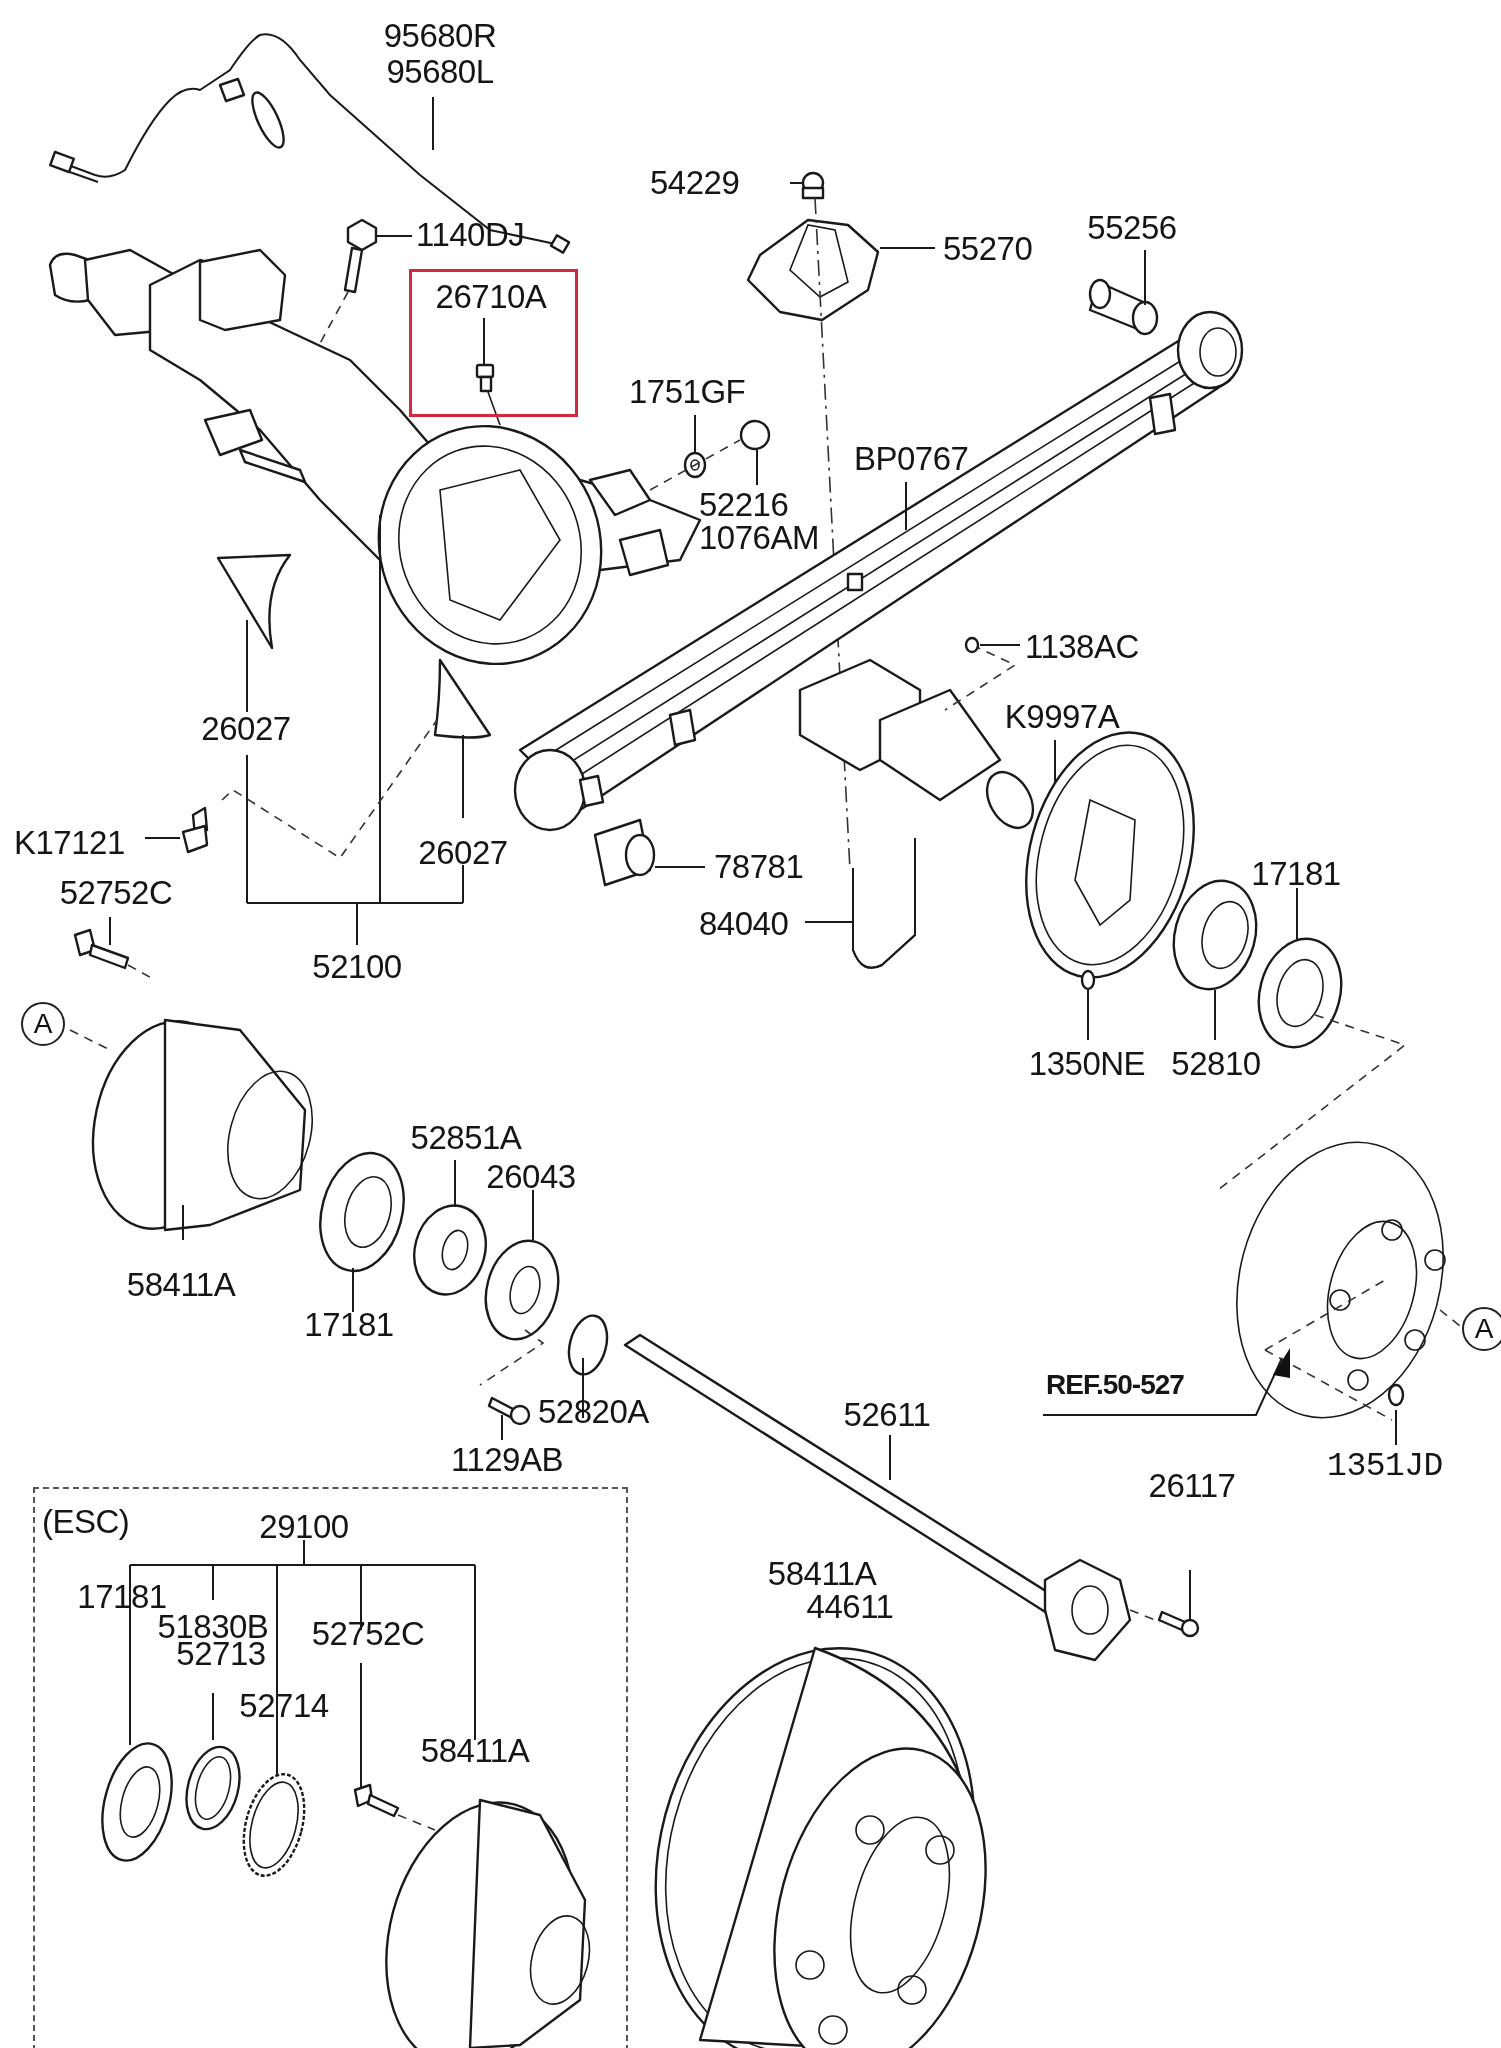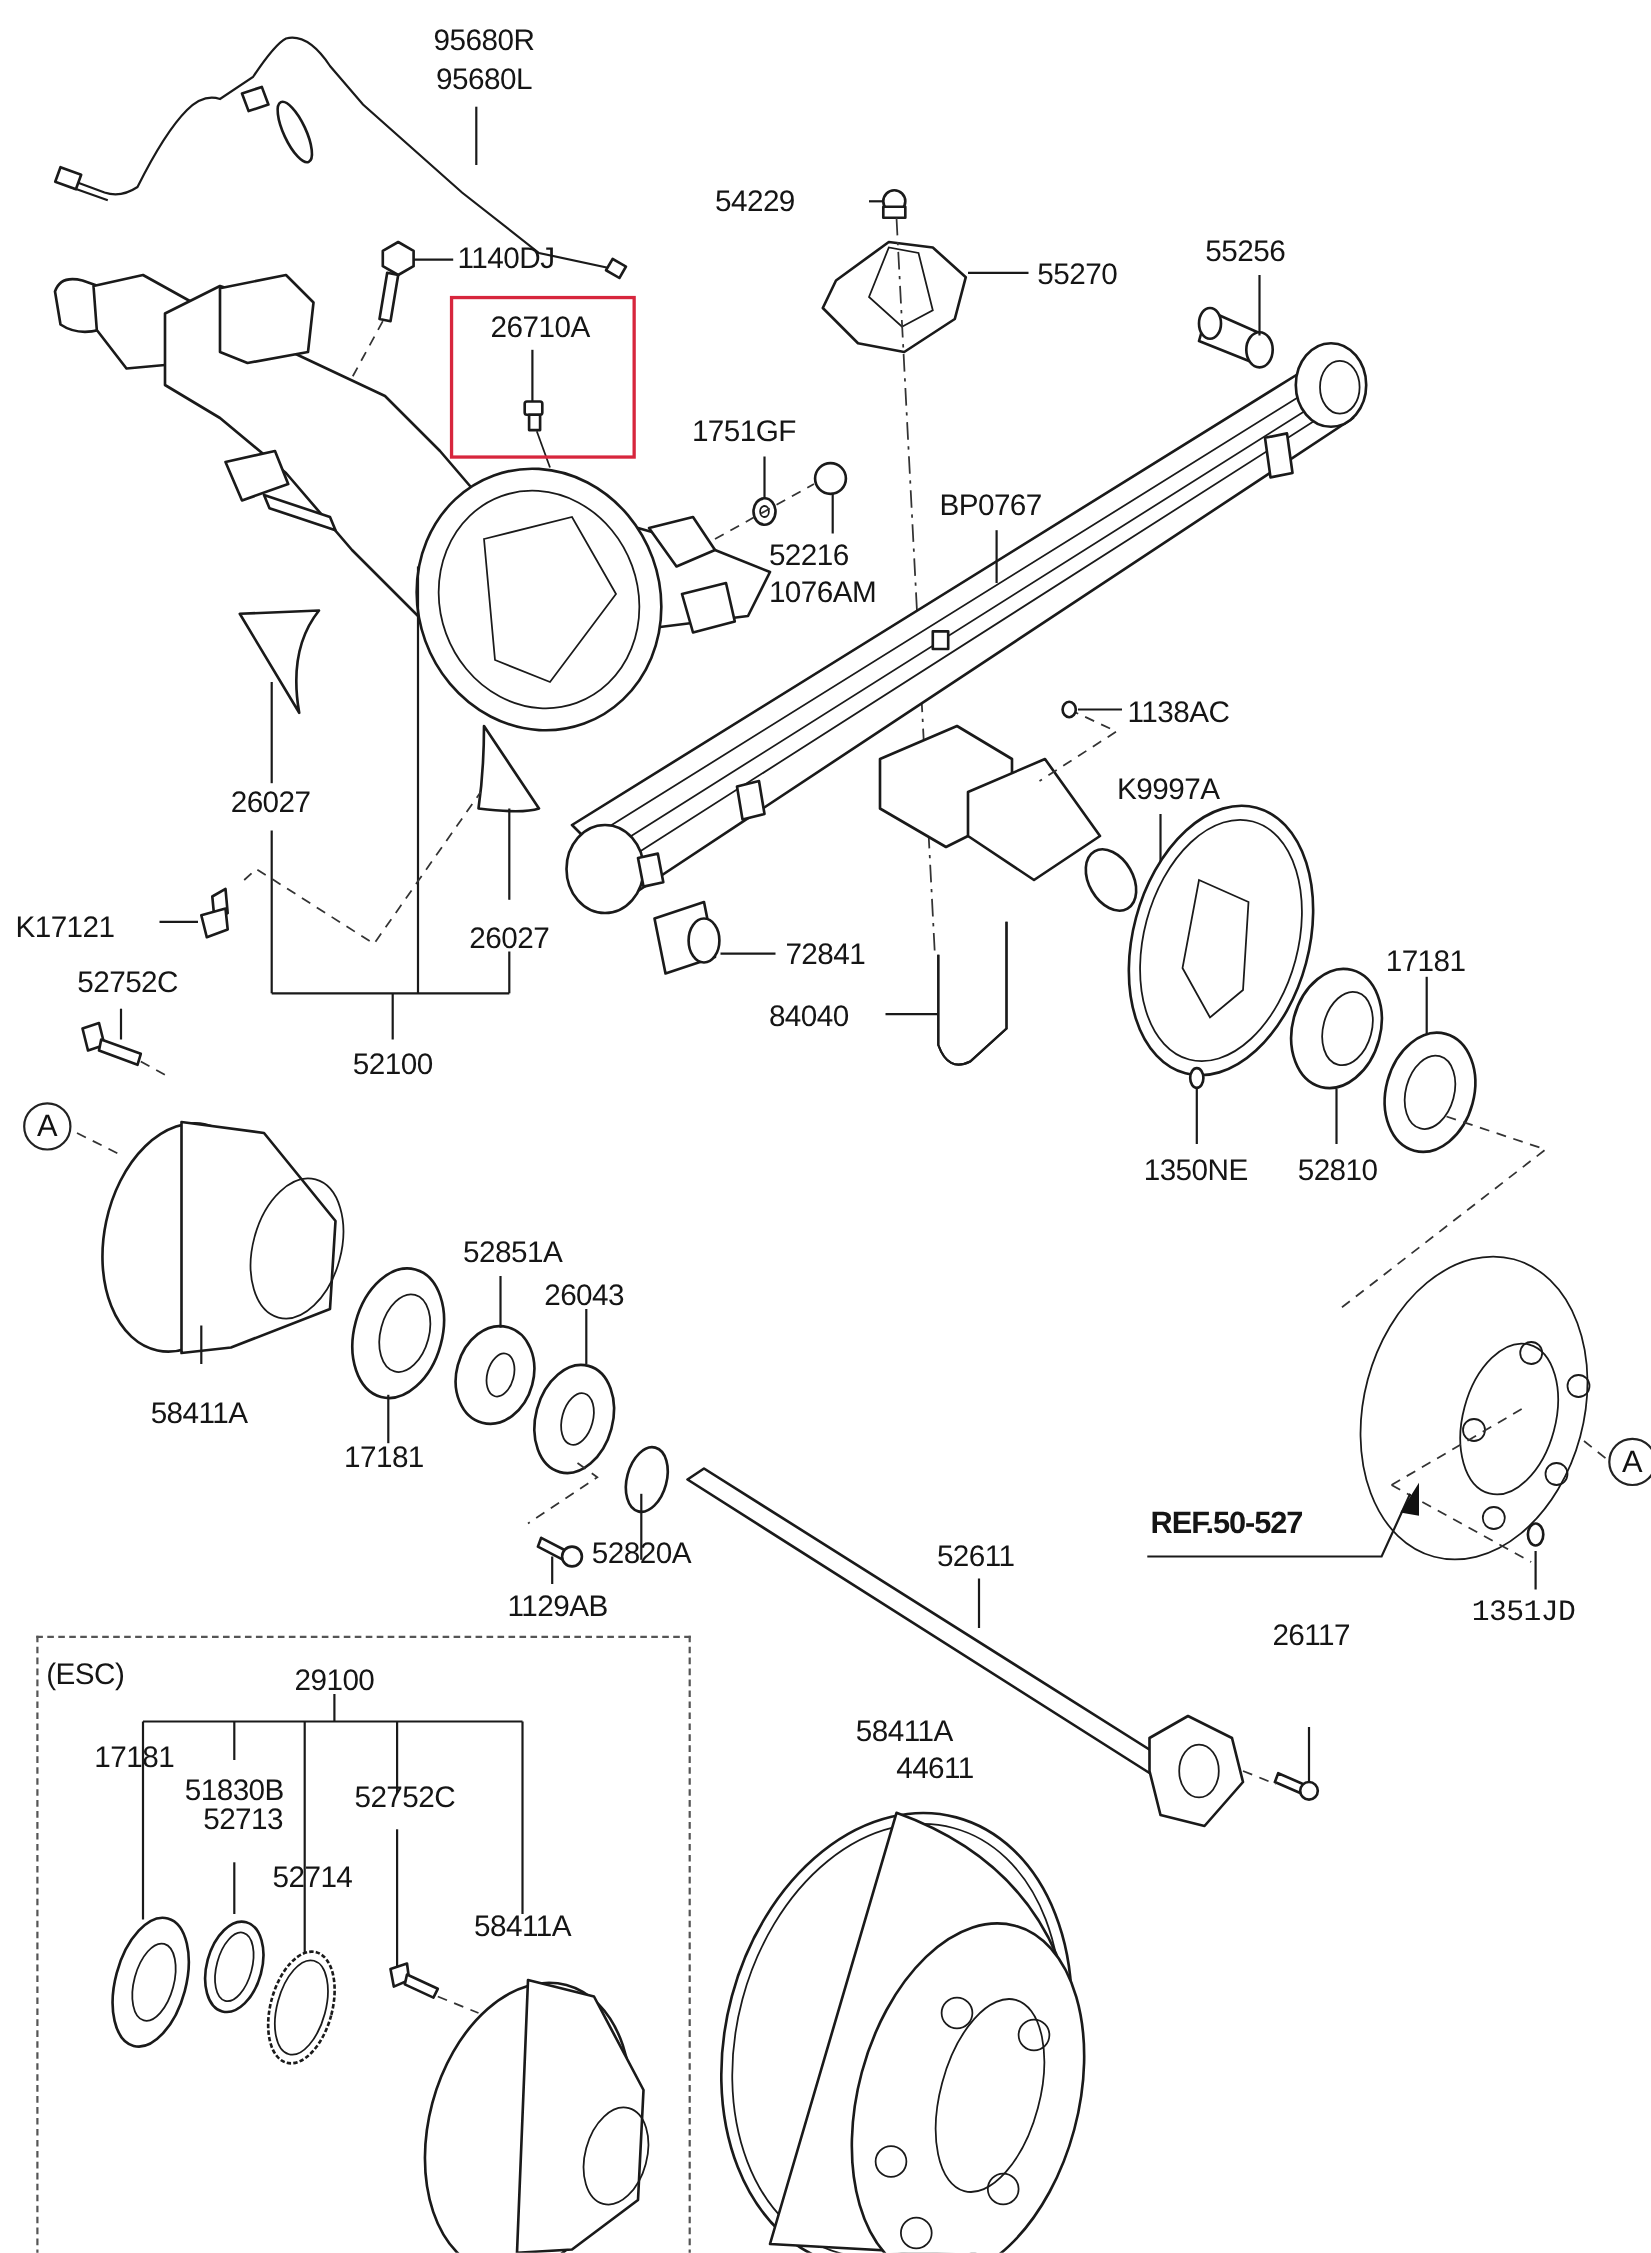--- a/index.html
+++ b/index.html
@@ -1,18 +1,18 @@
 <!DOCTYPE html>
 <html><head>
 <meta charset="utf-8">
 <style>
   html,body{margin:0;padding:0;background:#ffffff;}
   body{width:1501px;height:2048px;position:relative;overflow:hidden;font-family:"Liberation Sans",sans-serif;color:#111;}
   #art{position:absolute;left:0;top:0;width:1501px;height:2048px;}
-  .lbl{position:absolute;font-family:"Liberation Sans",sans-serif;font-size:27px;line-height:34px;color:#151515;white-space:nowrap;letter-spacing:-0.5px;}
+  .lbl{position:absolute;font-family:"Liberation Sans",sans-serif;font-size:33px;line-height:34px;color:#151515;white-space:nowrap;letter-spacing:-0.5px;}
   .lbl.c{transform:translateX(-50%);text-align:center;}
   .ref{font-weight:bold;font-size:28px;letter-spacing:-1px;}
   .circ{position:absolute;width:40px;height:40px;border:2px solid #222;border-radius:50%;font-size:28px;line-height:40px;text-align:center;font-family:"Liberation Sans",sans-serif;}
   .hl{position:absolute;border:3px solid #d7263d;}
   .esc-box{position:absolute;border:2px dashed #555;}
   svg .p{fill:#fff;stroke:#1a1a1a;stroke-width:2.4;stroke-linejoin:round;}
   svg .t{fill:none;stroke:#1a1a1a;stroke-width:1.6;}
   svg .l{fill:none;stroke:#1a1a1a;stroke-width:2;}
   svg .d{fill:none;stroke:#333;stroke-width:1.6;stroke-dasharray:9 7;}
   svg .dd{fill:none;stroke:#333;stroke-width:1.6;stroke-dasharray:16 6 3 6;}
@@ -288,21 +288,21 @@
 <div class="lbl c" style="left:1132px;top:211px;">55256</div>
 <div class="lbl" style="left:629px;top:375px;">1751GF</div>
 <div class="lbl" style="left:699px;top:488px;">52216</div>
 <div class="lbl" style="left:699px;top:521px;">1076AM</div>
 <div class="lbl" style="left:854px;top:442px;">BP0767</div>
 <div class="lbl c" style="left:246px;top:712px;">26027</div>
 <div class="lbl c" style="left:463px;top:836px;">26027</div>
 <div class="lbl" style="left:14px;top:826px;">K17121</div>
 <div class="lbl c" style="left:116px;top:876px;">52752C</div>
 <div class="lbl c" style="left:357px;top:950px;">52100</div>
-<div class="lbl" style="left:714px;top:850px;">72841</div>
+<div class="lbl" style="left:714px;top:850px;">78781</div>
 <div class="lbl" style="left:699px;top:907px;">84040</div>
 <div class="lbl" style="left:1025px;top:630px;">1138AC</div>
 <div class="lbl c" style="left:1062px;top:700px;">K9997A</div>
 <div class="lbl c" style="left:1296px;top:857px;">17181</div>
 <div class="lbl c" style="left:1087px;top:1047px;">1350NE</div>
 <div class="lbl c" style="left:1216px;top:1047px;">52810</div>
 <div class="lbl c" style="left:466px;top:1121px;">52851A</div>
 <div class="lbl c" style="left:531px;top:1160px;">26043</div>
 <div class="lbl c" style="left:181px;top:1268px;">58411A</div>
 <div class="lbl c" style="left:349px;top:1308px;">17181</div>

